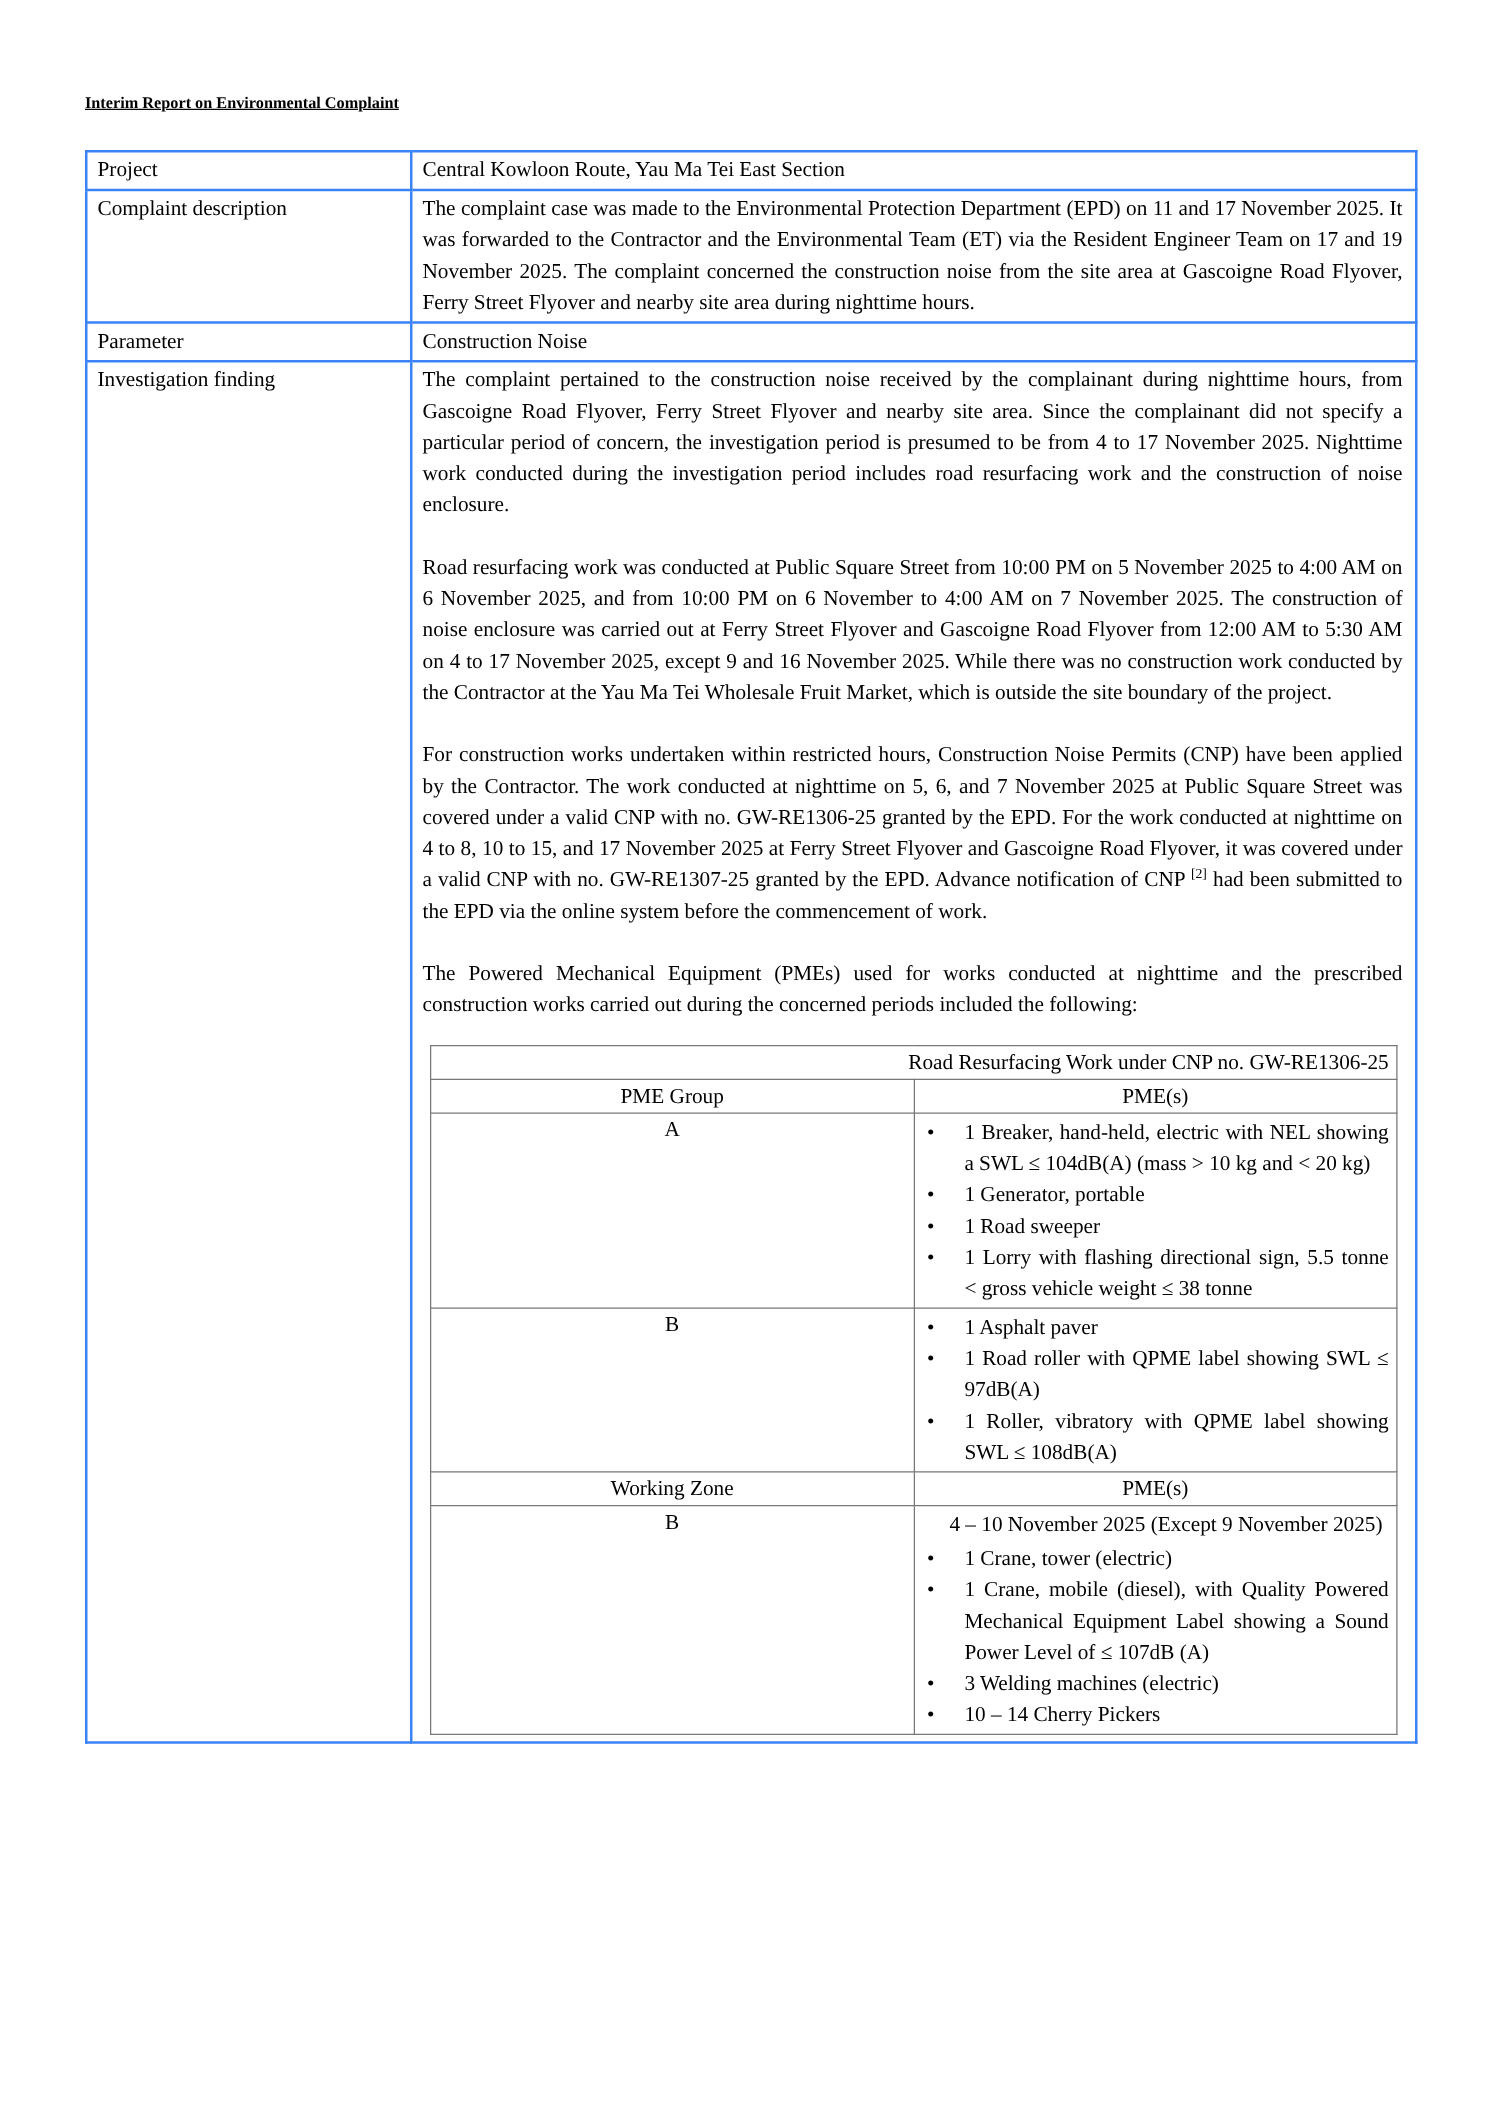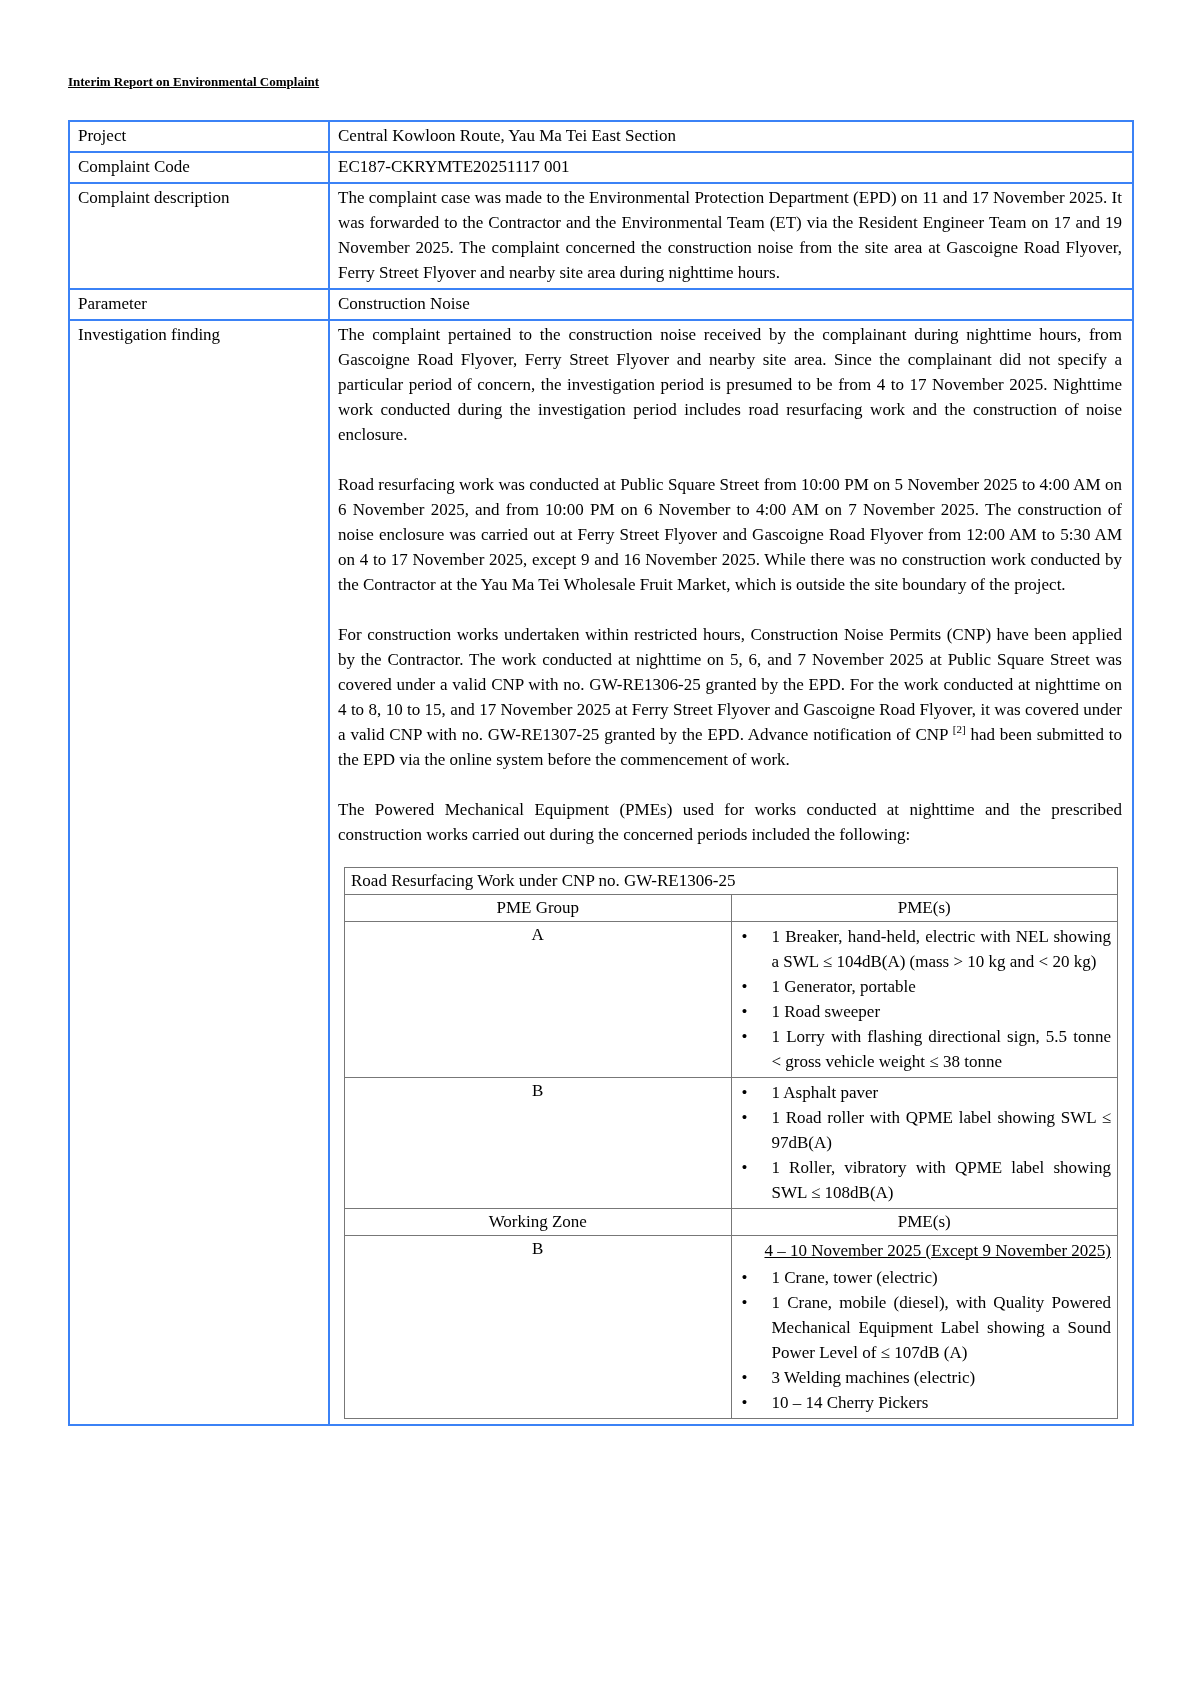--- a/index.html
+++ b/index.html
@@ -42,56 +42,50 @@
     border-collapse:collapse;
     table-layout:fixed;
     width:calc(100% - 10px);
     margin:0 2px 2px 6px;
   }
   table.pme td {
     border:1px solid #777;
     vertical-align:top;
     padding:0 6px 1px 6px;
   }
-  td.pme-caption { text-align:left; }
+  td.pme-caption { text-align:right; }
   td.pme-colhead { text-align:center; }
   td.pme-group { width:110px; text-align:center; }
   ul.pme-list { list-style:none; margin:2px 0 2px 0; padding:0; }
   ul.pme-list li {
     position:relative;
     padding-left:34px;
     text-align:justify;
   }
   ul.pme-list li::before {
     content:"\2022";
     position:absolute;
     left:4px; top:0;
   }
   .zone-heading {
-    text-decoration:underline;
     margin:2px 0 0 22px;
-    text-align:right;
   }
 </style>
 </head>
 <body>
 
 <div class="page">
 
   <h1 class="report-title">Interim Report on Environmental Complaint</h1>
 
   <table class="main">
     <tbody>
       <tr>
         <td class="label-cell">Project</td>
         <td class="value-cell">Central Kowloon Route, Yau Ma Tei East Section</td>
-      </tr>
-      <tr>
-        <td class="label-cell">Complaint Code</td>
-        <td class="value-cell">EC187-CKRYMTE20251117 001</td>
       </tr>
       <tr>
         <td class="label-cell">Complaint description</td>
         <td class="value-cell justify">The complaint case was made to the Environmental Protection Department (EPD) on 11 and 17 November 2025. It was forwarded to the Contractor and the Environmental Team (ET) via the Resident Engineer Team on 17 and 19 November 2025. The complaint concerned the construction noise from the site area at Gascoigne Road Flyover, Ferry Street Flyover and nearby site area during nighttime hours.</td>
       </tr>
       <tr>
         <td class="label-cell">Parameter</td>
         <td class="value-cell">Construction Noise</td>
       </tr>
       <tr>

